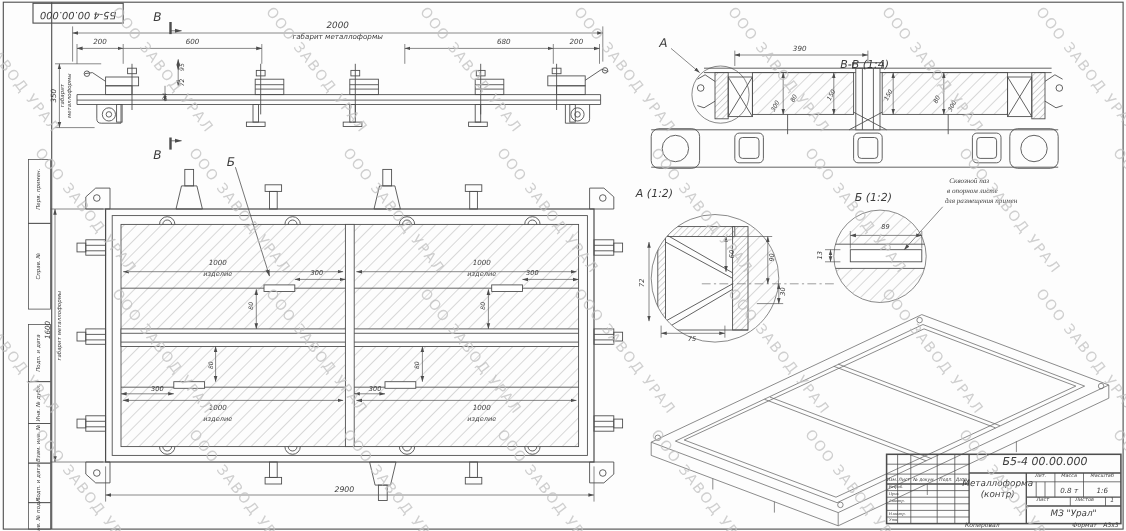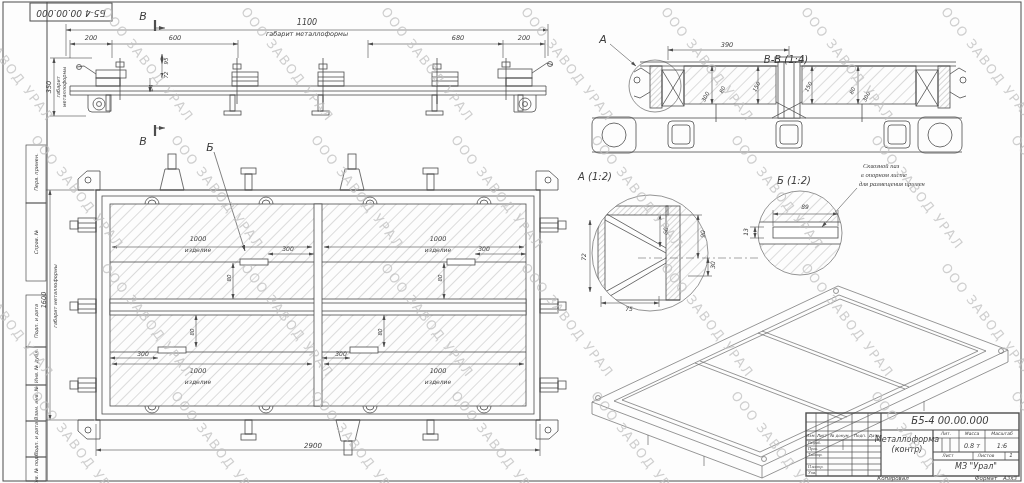--- a/index.html
+++ b/index.html
@@ -423,21 +423,21 @@
 
 <div id="labels">
       <span class="lbl" style="left: 71px; top: 12px; font-size: 9px; transform: translate(-50%, -50%) rotate(180deg);">Б5-4 00.00.000</span>
       <span class="lbl" style="left: 36px; top: 172px; font-size: 5px; transform: translate(-50%, -50%) rotate(-90deg);">Перв. примен.</span>
       <span class="lbl" style="left: 36px; top: 242px; font-size: 5px; transform: translate(-50%, -50%) rotate(-90deg);">Справ. №</span>
       <span class="lbl" style="left: 36px; top: 321px; font-size: 5px; transform: translate(-50%, -50%) rotate(-90deg);">Подп. и дата</span>
       <span class="lbl" style="left: 36px; top: 366px; font-size: 5px; transform: translate(-50%, -50%) rotate(-90deg);">Инв. № дубл.</span>
       <span class="lbl" style="left: 36px; top: 403px; font-size: 5px; transform: translate(-50%, -50%) rotate(-90deg);">Взам. инв. №</span>
       <span class="lbl" style="left: 36px; top: 439px; font-size: 5px; transform: translate(-50%, -50%) rotate(-90deg);">Подп. и дата</span>
       <span class="lbl" style="left: 36px; top: 469px; font-size: 5px; transform: translate(-50%, -50%) rotate(-90deg);">Инв. № подл.</span>
-      <span class="lbl" style="left: 307px; top: 23px; font-size: 8px; transform: translate(-50%, -50%) rotate(0deg);">1100</span>
+      <span class="lbl" style="left: 307px; top: 23px; font-size: 8px; transform: translate(-50%, -50%) rotate(0deg);">2000</span>
       <span class="lbl" style="left: 307px; top: 34px; font-size: 6.5px; transform: translate(-50%, -50%) rotate(0deg);">габарит металлоформы</span>
       <span class="lbl" style="left: 91px; top: 38px; font-size: 6.5px; transform: translate(-50%, -50%) rotate(0deg);">200</span>
       <span class="lbl" style="left: 175px; top: 38px; font-size: 6.5px; transform: translate(-50%, -50%) rotate(0deg);">600</span>
       <span class="lbl" style="left: 458px; top: 38px; font-size: 6.5px; transform: translate(-50%, -50%) rotate(0deg);">680</span>
       <span class="lbl" style="left: 524px; top: 38px; font-size: 6.5px; transform: translate(-50%, -50%) rotate(0deg);">200</span>
       <span class="lbl" style="left: 143px; top: 16px; font-size: 11px; transform: translate(-50%, -50%) rotate(0deg);">В</span>
       <span class="lbl" style="left: 143px; top: 141px; font-size: 11px; transform: translate(-50%, -50%) rotate(0deg);">В</span>
       <span class="lbl" style="left: 49px; top: 87px; font-size: 6.5px; transform: translate(-50%, -50%) rotate(-90deg);">350</span>
       <span class="lbl" style="left: 58px; top: 87px; font-size: 5px; transform: translate(-50%, -50%) rotate(-90deg);">габарит</span>
       <span class="lbl" style="left: 64px; top: 87px; font-size: 5px; transform: translate(-50%, -50%) rotate(-90deg);">металлоформы</span>

